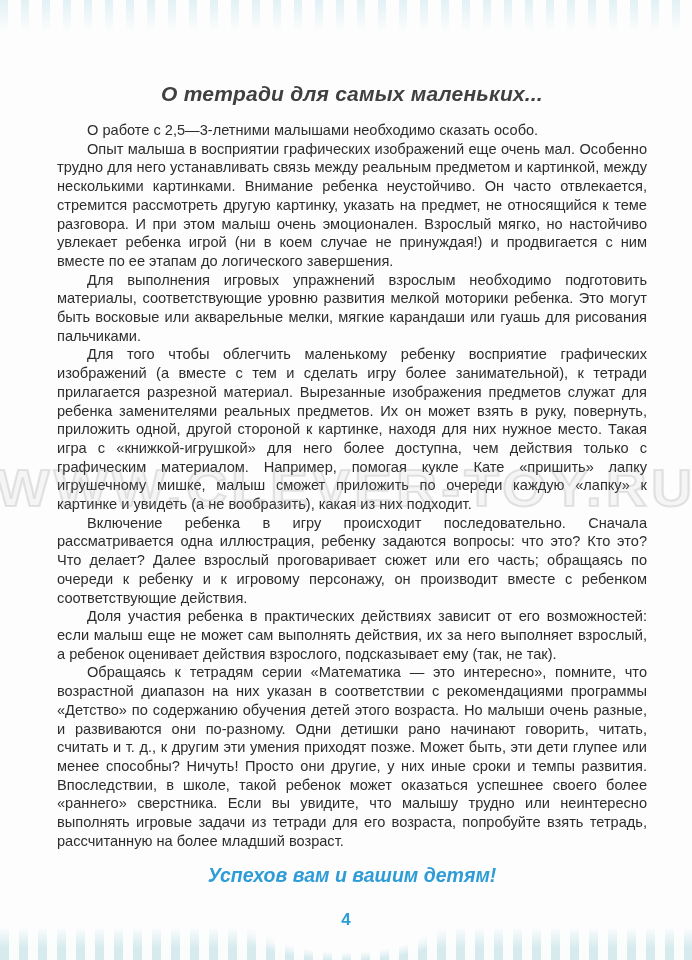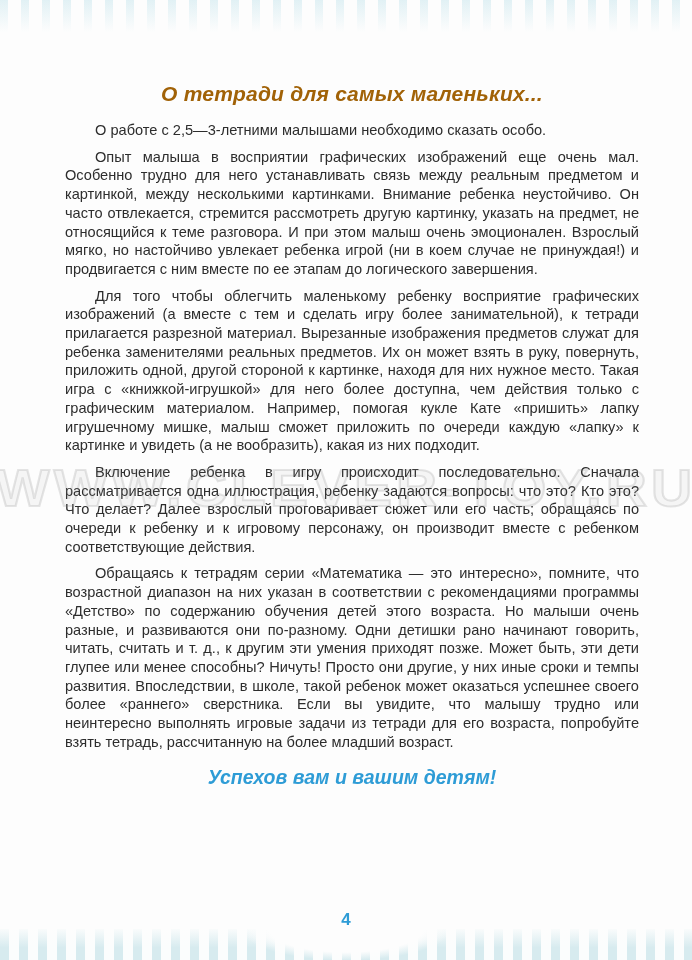--- a/index.html
+++ b/index.html
@@ -38,29 +38,29 @@
     background: radial-gradient(ellipse 140px 42px at 50% 0%, #fdfdfd 55%, rgba(253,253,253,0) 75%);
   }
 
   
   .content {
     position: absolute; top: 0; left: 0; right: 0;
     padding: 82px 45px 0 57px;
   }
   .title {
     text-align: center;
-    color: #a16207;
+    color: #404040;
     font-weight: bold;
     font-style: italic;
     font-size: 21px;
     letter-spacing: 0.2px;
     margin: 0 0 15px 0;
   }
   .bodytext p {
-    margin: 8px;
+    margin: 0;
     text-indent: 30px;
     text-align: justify;
     font-size: 14.6px;
     line-height: 18.7px;
     hyphens: auto;
     -webkit-hyphens: auto;
   }
   .closing {
     text-align: center;
     color: #2e9cd6;
@@ -104,22 +104,24 @@
 <body>
 
 <div class="stripes-top"></div>
 
 <div class="content">
   <h1 class="title">О тетради для самых маленьких...</h1>
 
   <div class="bodytext">
     <p>О работе с 2,5—3-летними малышами необходимо сказать особо.</p>
     <p>Опыт малыша в восприятии графических изображений еще очень мал. Особенно трудно для него устанавливать связь между реальным предметом и картинкой, между несколькими картинками. Внимание ребенка неустойчиво. Он часто отвлекается, стремится рассмотреть другую картинку, указать на предмет, не относящийся к теме разговора. И при этом малыш очень эмоционален. Взрослый мягко, но настойчиво увлекает ребенка игрой (ни в коем случае не принуждая!) и продвигается с ним вместе по ее этапам до логического завершения.</p>
+    <p>Для выполнения игровых упражнений взрослым необходимо подготовить материалы, соответствующие уровню развития мелкой моторики ребенка. Это могут быть восковые или акварельные мелки, мягкие карандаши или гуашь для рисования пальчиками.</p>
     <p>Для того чтобы облегчить маленькому ребенку восприятие графических изображений (а вместе с тем и сделать игру более занимательной), к тетради прилагается разрезной материал. Вырезанные изображения предметов служат для ребенка заменителями реальных предметов. Их он может взять в руку, повернуть, приложить одной, другой стороной к картинке, находя для них нужное место. Такая игра с «книжкой-игрушкой» для него более доступна, чем действия только с графическим материалом. Например, помогая кукле Кате «пришить» лапку игрушечному мишке, малыш сможет приложить по очереди каждую «лапку» к картинке и увидеть (а не вообразить), какая из них подходит.</p>
     <p>Включение ребенка в игру происходит последовательно. Сначала рассматривается одна иллюстрация, ребенку задаются вопросы: что это? Кто это? Что делает? Далее взрослый проговаривает сюжет или его часть; обращаясь по очереди к ребенку и к игровому персонажу, он производит вместе с ребенком соответствующие действия.</p>
+    <p>Доля участия ребенка в практических действиях зависит от его возможностей: если малыш еще не может сам выполнять действия, их за него выполняет взрослый, а ребенок оценивает действия взрослого, подсказывает ему (так, не так).</p>
     <p>Обращаясь к тетрадям серии «Математика — это интересно», помните, что возрастной диапазон на них указан в соответствии с рекомендациями программы «Детство» по содержанию обучения детей этого возраста. Но малыши очень разные, и развиваются они по-разному. Одни детишки рано начинают говорить, читать, считать и т. д., к другим эти умения приходят позже. Может быть, эти дети глупее или менее способны? Ничуть! Просто они другие, у них иные сроки и темпы развития. Впоследствии, в школе, такой ребенок может оказаться успешнее своего более «раннего» сверстника. Если вы увидите, что малышу трудно или неинтересно выполнять игровые задачи из тетради для его возраста, попробуйте взять тетрадь, рассчитанную на более младший возраст.</p>
   </div>
 
   <div class="closing">Успехов вам и вашим детям!</div>
 </div>
 
 <div class="watermark">www.clever-toy.ru</div>
 
 <div class="pagenum-wrap">
   <span class="pagenum">4</span>

